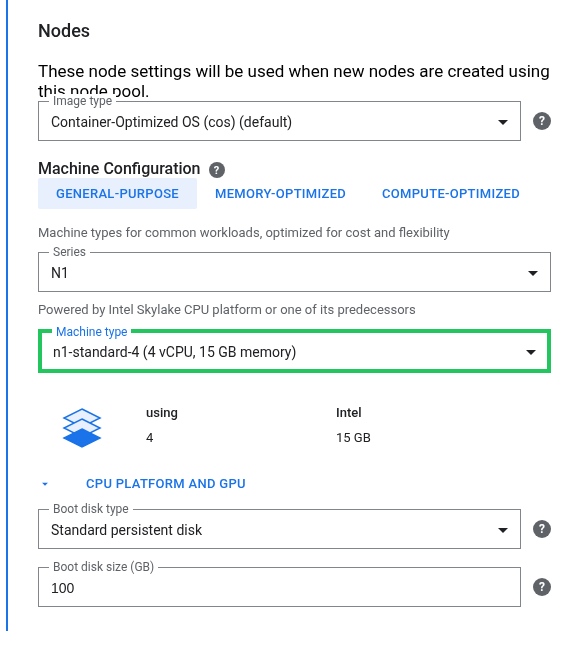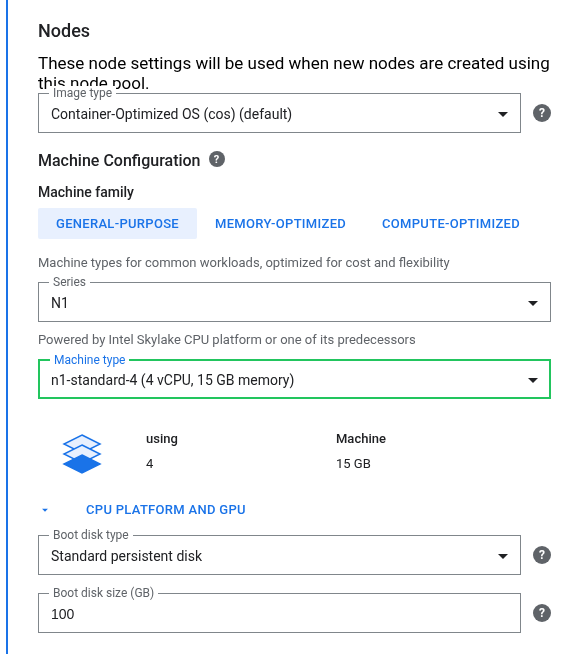--- a/index.html
+++ b/index.html
@@ -12,40 +12,40 @@
   width: 581px;
 }
 .container {
   border-left: 2px solid #1a73e8;
   padding: 20px 30px 20px 30px;
   margin-left: 6px;
 }
 .heading {
   font-size: 18px;
   font-weight: 500;
-  margin-bottom: 12px;
+  margin-bottom: 20px;
 }
 .subtext {
   font-size: 17px;
   color: #000000;
 }
 .field {
   position: relative;
   margin-bottom: 18px;
 }
 .field-outline {
   border: 1px solid #80868b;
   border-radius: 0;
   padding: 12px 12px 10px 12px;
   position: relative;
   display: flex;
   align-items: center;
 }
 .field-outline.focused {
-  border: 2px solid #22c55e;
+  border: 4px solid #22c55e;
   padding: 11px 11px 9px 11px;
 }
 .field-label {
   position: absolute;
   top: -8px;
   left: 10px;
   background: #fff;
   padding: 0 4px;
   font-size: 12px;
   color: #5f6368;
@@ -91,23 +91,22 @@
   align-items: center;
   justify-content: center;
   font-size: 11px;
   font-weight: bold;
   margin-left: 8px;
   vertical-align: middle;
 }
 .section-title {
   font-size: 16px;
   font-weight: 500;
-  margin-bottom: 14px;
-  display: flex;
-  align-items: flex-start;
+  display: flex;
+  align-items: flex-end;
 }
 .subsection-title {
   font-size: 14px;
   font-weight: 500;
   margin-bottom: 8px;
 }
 .tabs {
   display: flex;
   margin-bottom: 16px;
 }
@@ -188,21 +187,20 @@
       </div>
       <span class="help-icon">?</span>
     </div>
   </div>
 
   <div class="section-title">
     <span>Machine Configuration</span>
     <span class="help-icon-inline">?</span>
   </div>
 
-  <div class="subsection-title">Machine family</div>
 
   <div class="tabs">
     <div class="tab active">GENERAL-PURPOSE</div>
     <div class="tab">MEMORY-OPTIMIZED</div>
     <div class="tab">COMPUTE-OPTIMIZED</div>
   </div>
 
   <p class="hint">Machine types for common workloads, optimized for cost and flexibility</p>
 
   <div class="field" style="margin-bottom:10px;">
@@ -228,21 +226,21 @@
         <path d="M24 4 L42 13 L24 22 L6 13 Z" fill="#e8f0fe" stroke="#1a73e8" stroke-width="1.5"></path>
         <path d="M24 14 L42 23 L24 32 L6 23 Z" fill="#e8f0fe" stroke="#1a73e8" stroke-width="1.5"></path>
         <path d="M24 24 L42 33 L24 42 L6 33 Z" fill="#1a73e8" stroke="#1a73e8" stroke-width="1.5"></path>
       </svg>
     </div>
     <div class="spec-col">
       <div class="spec-label">using</div>
       <div class="spec-value">4</div>
     </div>
     <div class="spec-col">
-      <div class="spec-label">Machine</div>
+      <div class="spec-label">Intel</div>
       <div class="spec-value">15 GB</div>
     </div>
   </div>
 
   <div class="expander">
     <span class="expander-chevron">
       <svg width="14" height="14" viewBox="0 0 24 24">
           <path d="M7 10l5 5 5-5z" fill="#1a73e8"></path>
         </svg>
     </span>

